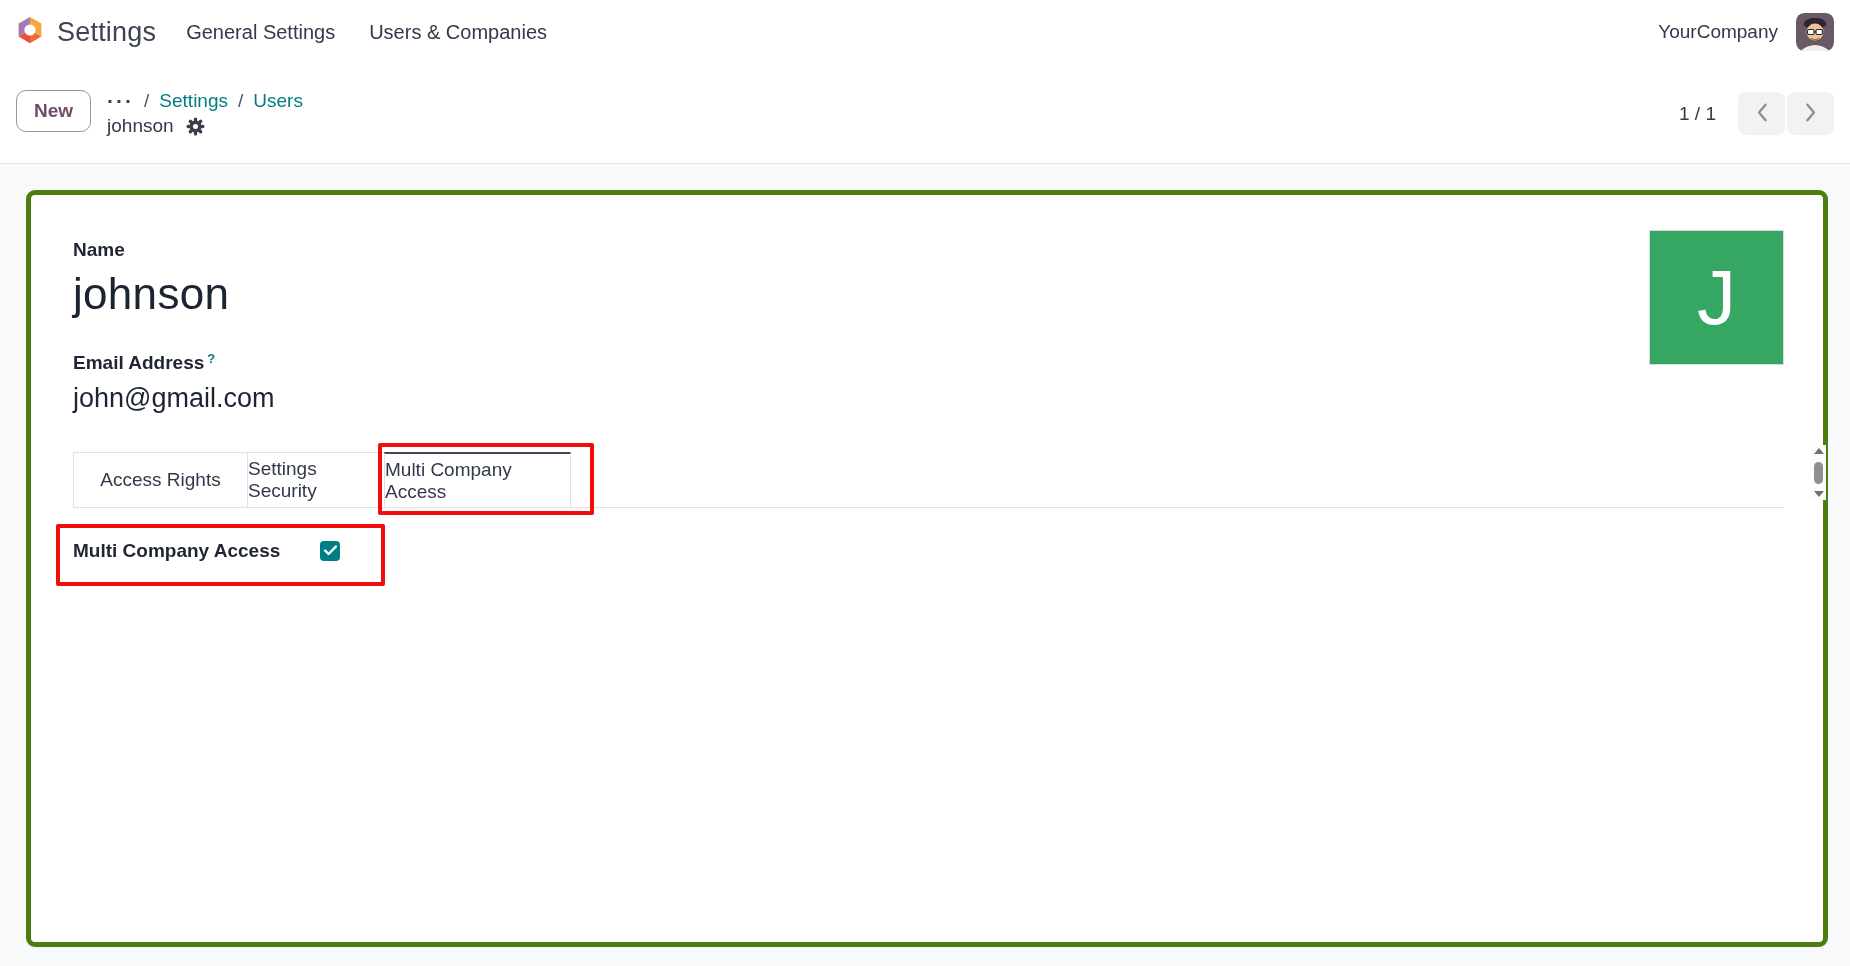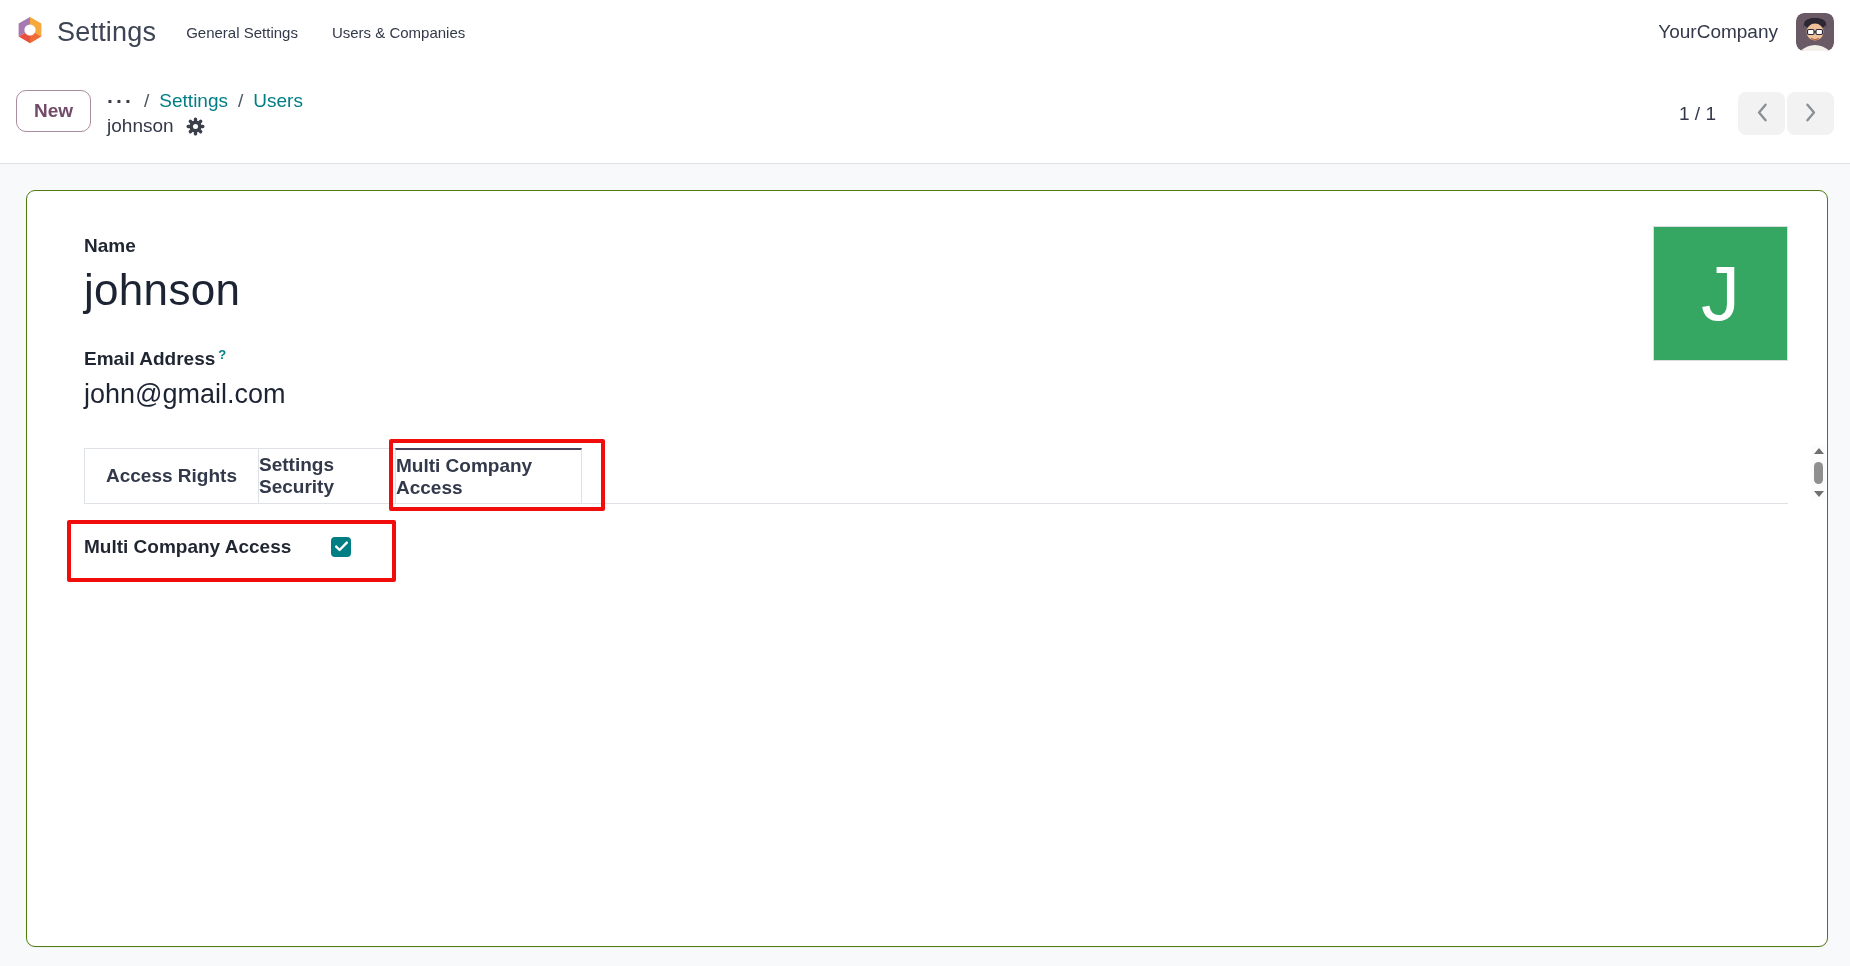--- a/index.html
+++ b/index.html
@@ -13,21 +13,21 @@
   }
   
   .navbar {
     height: 64px; background: #fff;
     display: flex; align-items: center;
     padding: 0 16px; gap: 30px;
   }
   .brand { display: flex; align-items: center; gap: 13px; }
   .app-title { font-size: 27px; color: #3d4454; letter-spacing: .2px; }
   .nav-menu { display: flex; gap: 34px; }
-  .nav-item { font-size: 15px; color: #33394a; cursor: pointer; }
+  .nav-item { font-size: 20px; color: #33394a; cursor: pointer; }
   .nav-right { margin-left: auto; display: flex; align-items: center; gap: 18px; }
   .company-name { font-size: 19px; color: #33394a; }
   .user-avatar { width: 38px; height: 38px; border-radius: 8px; overflow: hidden; display: block; }
 
   
   .control-panel {
     height: 100px; background: #fff;
     border-bottom: 1px solid #dee2e6;
     display: flex; align-items: center;
     padding: 0 16px;
@@ -51,40 +51,40 @@
   .pager-btns { display: flex; gap: 2px; }
   .pager-btn {
     width: 47px; height: 43px; background: #f2f2f3; border: none; border-radius: 8px;
     display: flex; align-items: center; justify-content: center; cursor: pointer;
   }
 
   
   .content { padding: 26px 22px 0 26px; }
   .card {
     background: #fff; height: 757px;
-    border: 1px solid #4d7c0f; border-radius: 9px;
+    border: 5px solid #4d7c0f; border-radius: 9px;
     box-shadow: 0 1px 2px rgba(0,0,0,.04);
-    padding: 44px 39px 0 57px;
+    padding: 44px 39px 0 42px;
     position: relative;
   }
   .sheet-top { display: flex; justify-content: space-between; }
   .field-label { font-size: 19px; font-weight: 700; color: #1f2531; }
   .record-name { font-size: 44px; font-weight: 400; color: #1c2333; margin-top: 8px; letter-spacing: .3px; }
   .email-block { margin-top: 32px; }
   .help-sup { color: #017e84; font-size: 13px; font-weight: 700; vertical-align: super; margin-left: 3px; }
   .email-value { font-size: 27px; color: #1c2333; margin-top: 9px; }
   .profile-avatar {
     width: 135px; height: 135px; margin: -9px 0 0 0;
     display: flex; align-items: center; justify-content: center;
     color: #fff; font-size: 78px; cursor: pointer;
     border: 1px solid #d9dde0;
   }
 
   
-  .tabstrip { margin-top: 38px; display: flex; border-bottom: 1px solid #dee2e6; position: relative; font-weight: bold; }
+  .tabstrip { margin-top: 38px; display: flex; border-bottom: 1px solid #dee2e6; position: relative; }
   .tab {
     height: 55px; display: flex; align-items: center; justify-content: center;
     font-size: 19px; color: #32394a; cursor: pointer; background: #fff;
     border-top: 1px solid #dee2e6; border-left: 1px solid #dee2e6;
   }
   .tab:nth-child(1) { width: 174px; }
   .tab:nth-child(2) { width: 137px; }
   .tab:nth-child(3) { width: 187px; }
   .tab:nth-child(4) { width: 257px; }
   .tab:last-child { border-right: 1px solid #dee2e6; }

